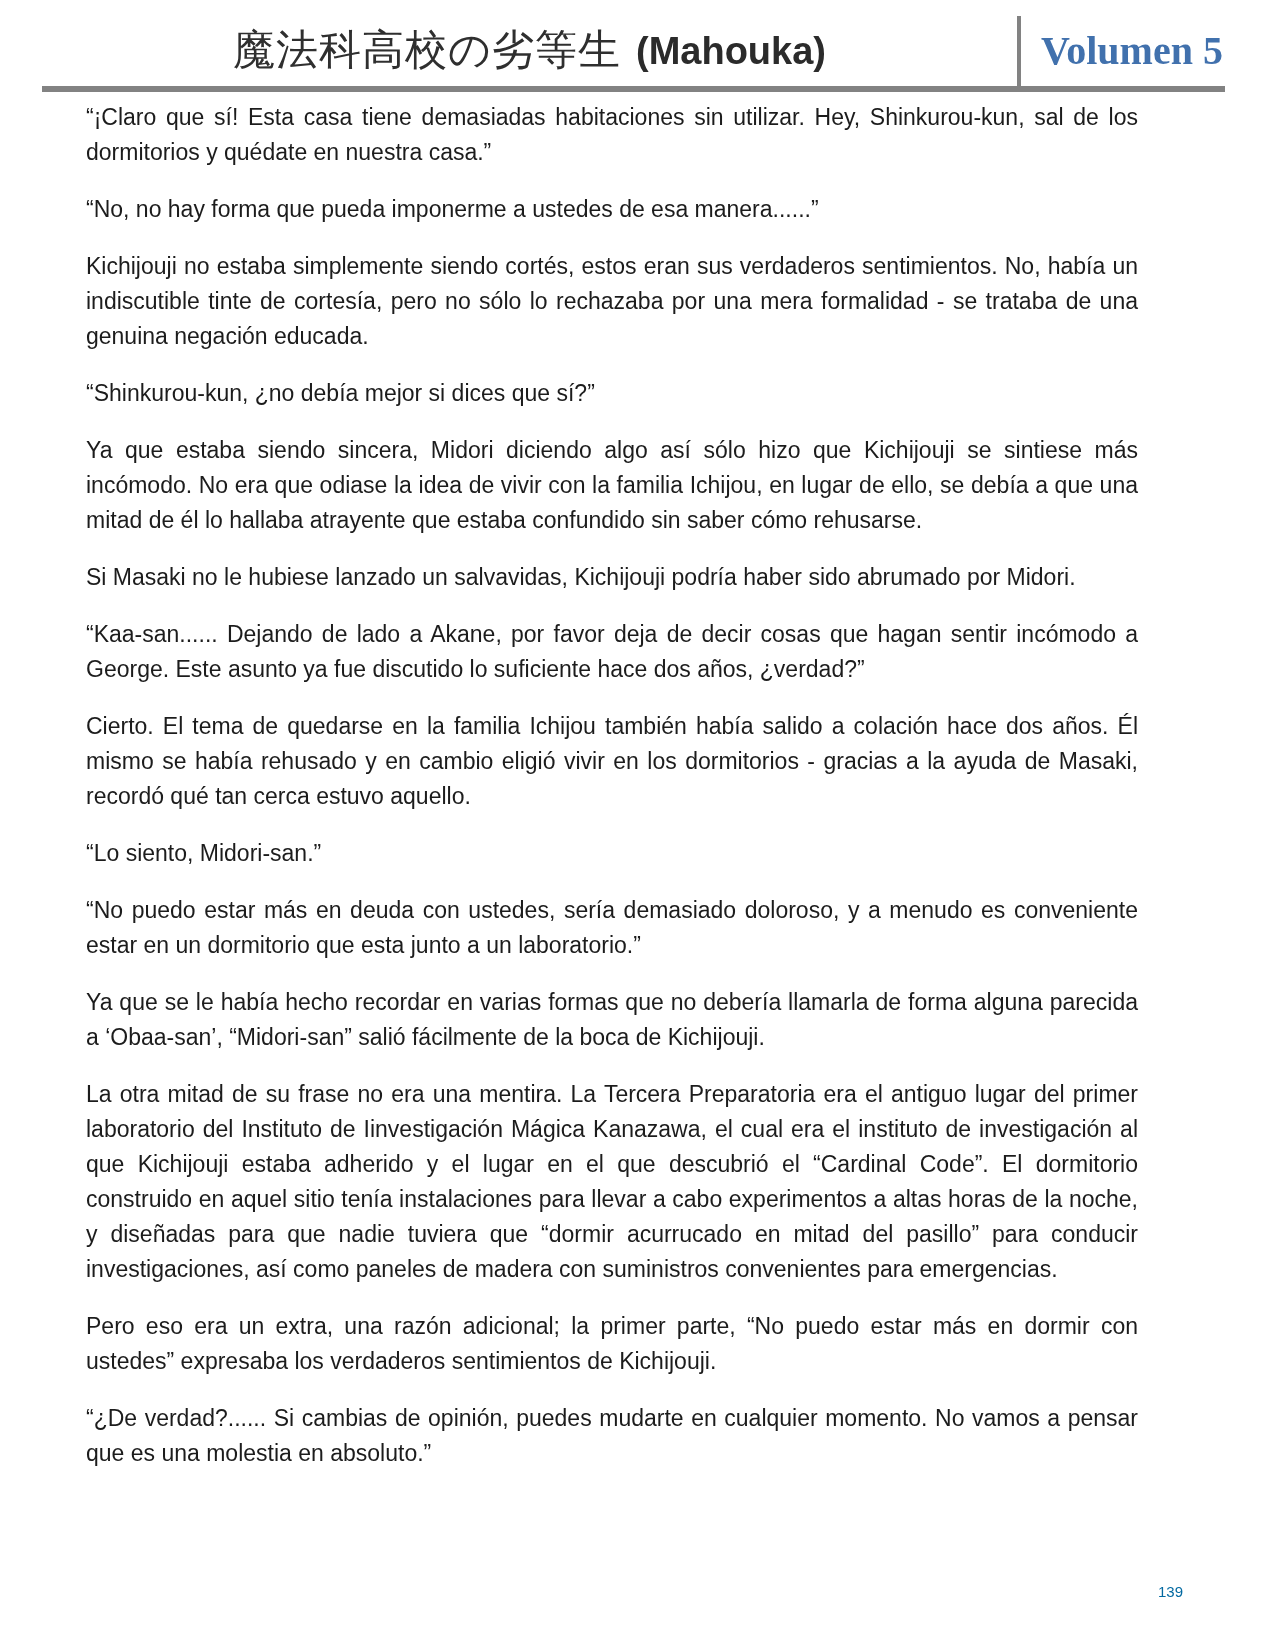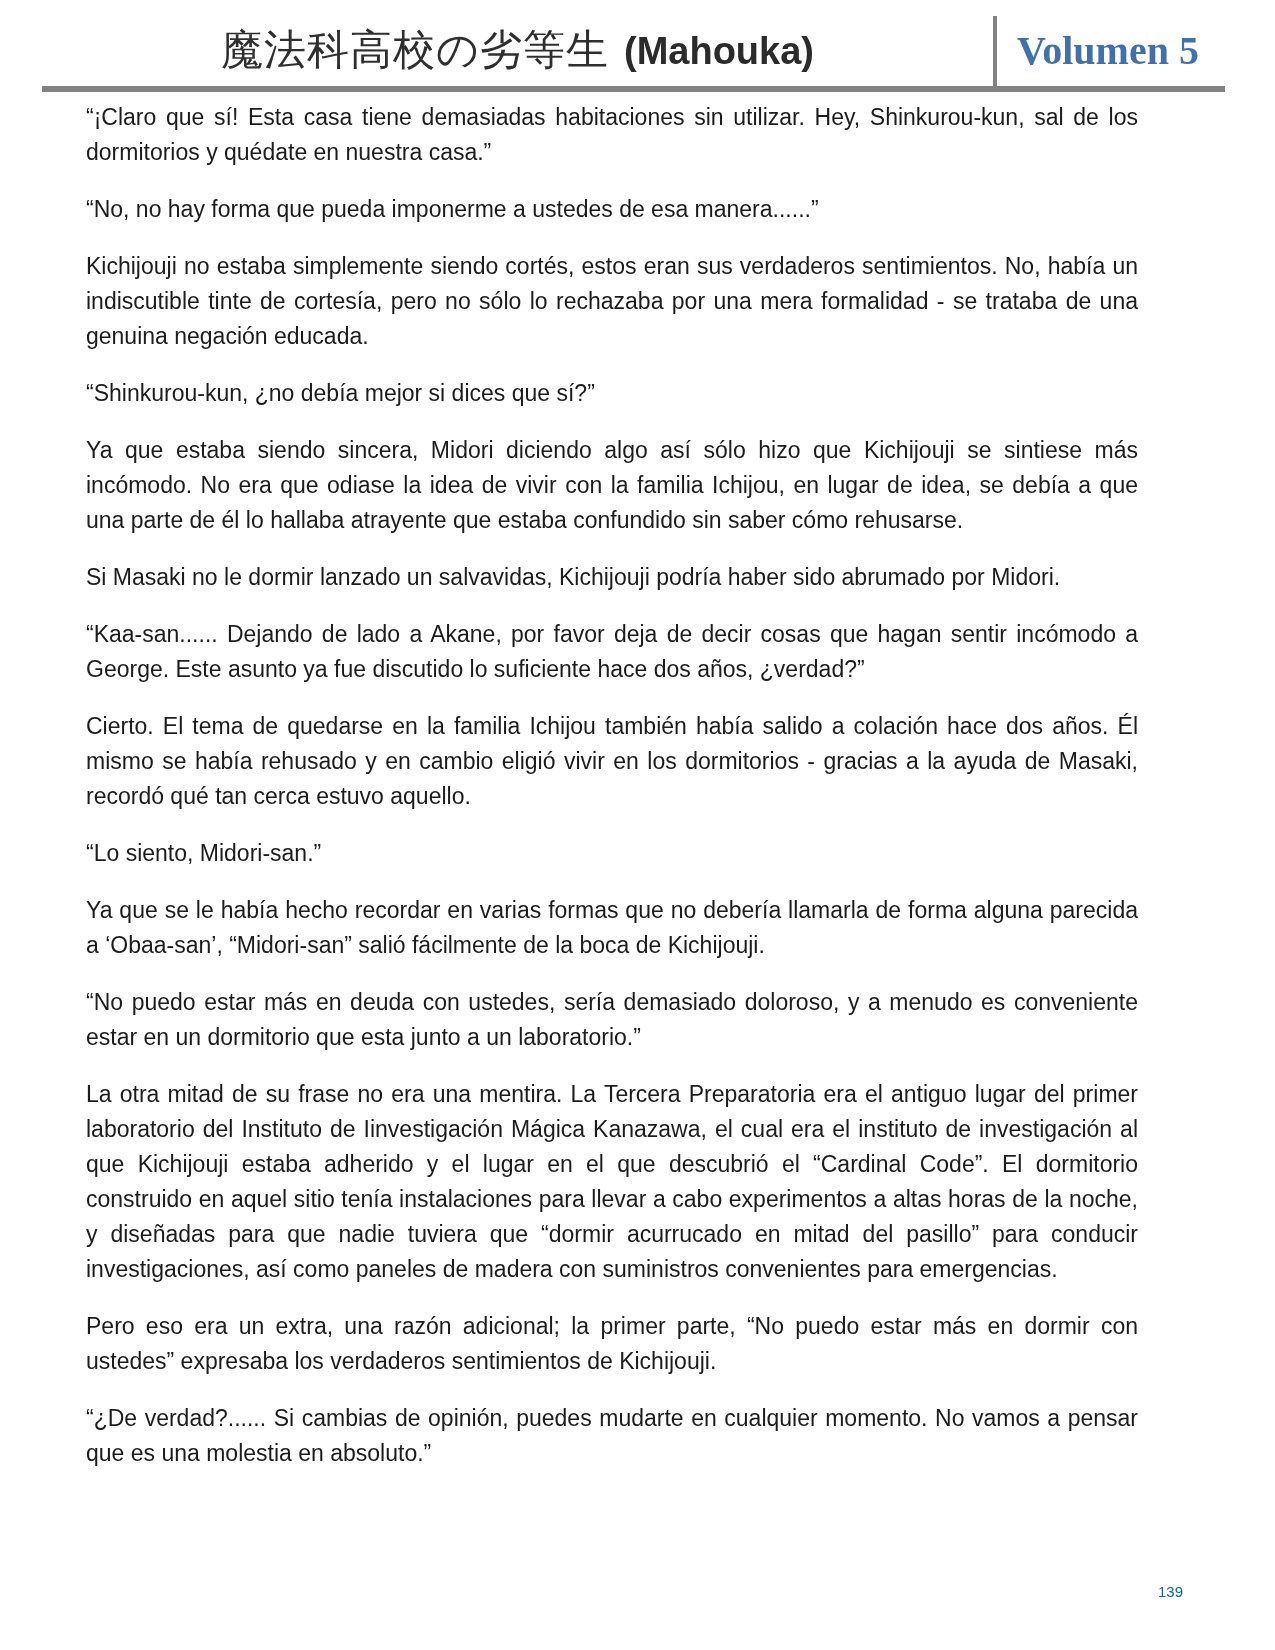--- a/index.html
+++ b/index.html
@@ -18,21 +18,21 @@
     position: absolute;
     top: 0; left: 0;
     width: 1275px;
     height: 92px;
   }
   .header-inner {
     display: flex;
     align-items: flex-end;
     height: 86px;
     padding-left: 42px;
-    padding-right: 50px;
+    padding-right: 26px;
   }
   .header-title-cell {
     flex: 1;
     text-align: center;
     padding-bottom: 8px;
     white-space: nowrap;
   }
   .title-jp {
     font-family: "DejaVu Serif", "Liberation Serif", serif;
     font-size: 42px;
@@ -114,27 +114,27 @@
       </div>
     </div>
     <div class="header-rule" style="background: rgb(130, 130, 130);"></div>
   </div>
 
   <div class="content">
     <p>“¡Claro que sí! Esta casa tiene demasiadas habitaciones sin utilizar. Hey, Shinkurou-kun, sal de los dormitorios y quédate en nuestra casa.”</p>
     <p>“No, no hay forma que pueda imponerme a ustedes de esa manera......”</p>
     <p>Kichijouji no estaba simplemente siendo cortés, estos eran sus verdaderos sentimientos. No, había un indiscutible tinte de cortesía, pero no sólo lo rechazaba por una mera formalidad - se trataba de una genuina negación educada.</p>
     <p>“Shinkurou-kun, ¿no debía mejor si dices que sí?”</p>
-    <p>Ya que estaba siendo sincera, Midori diciendo algo así sólo hizo que Kichijouji se sintiese más incómodo. No era que odiase la idea de vivir con la familia Ichijou, en lugar de idea, se debía a que una parte de él lo hallaba atrayente que estaba confundido sin saber cómo rehusarse.</p>
-    <p>Si Masaki no le dormir lanzado un salvavidas, Kichijouji podría haber sido abrumado por Midori.</p>
+    <p>Ya que estaba siendo sincera, Midori diciendo algo así sólo hizo que Kichijouji se sintiese más incómodo. No era que odiase la idea de vivir con la familia Ichijou, en lugar de ello, se debía a que una mitad de él lo hallaba atrayente que estaba confundido sin saber cómo rehusarse.</p>
+    <p>Si Masaki no le hubiese lanzado un salvavidas, Kichijouji podría haber sido abrumado por Midori.</p>
     <p>“Kaa-san...... Dejando de lado a Akane, por favor deja de decir cosas que hagan sentir incómodo a George. Este asunto ya fue discutido lo suficiente hace dos años, ¿verdad?”</p>
     <p>Cierto. El tema de quedarse en la familia Ichijou también había salido a colación hace dos años. Él mismo se había rehusado y en cambio eligió vivir en los dormitorios - gracias a la ayuda de Masaki, recordó qué tan cerca estuvo aquello.</p>
     <p>“Lo siento, Midori-san.”</p>
+    <p>“No puedo estar más en deuda con ustedes, sería demasiado doloroso, y a menudo es conveniente estar en un dormitorio que esta junto a un laboratorio.”</p>
     <p>Ya que se le había hecho recordar en varias formas que no debería llamarla de forma alguna parecida a ‘Obaa-san’, “Midori-san” salió fácilmente de la boca de Kichijouji.</p>
-    <p>“No puedo estar más en deuda con ustedes, sería demasiado doloroso, y a menudo es conveniente estar en un dormitorio que esta junto a un laboratorio.”</p>
     <p>La otra mitad de su frase no era una mentira. La Tercera Preparatoria era el antiguo lugar del primer laboratorio del Instituto de Iinvestigación Mágica Kanazawa, el cual era el instituto de investigación al que Kichijouji estaba adherido y el lugar en el que descubrió el “Cardinal Code”. El dormitorio construido en aquel sitio tenía instalaciones para llevar a cabo experimentos a altas horas de la noche, y diseñadas para que nadie tuviera que “dormir acurrucado en mitad del pasillo” para conducir investigaciones, así como paneles de madera con suministros convenientes para emergencias.</p>
     <p>Pero eso era un extra, una razón adicional; la primer parte, “No puedo estar más en dormir con ustedes” expresaba los verdaderos sentimientos de Kichijouji.</p>
     <p>“¿De verdad?...... Si cambias de opinión, puedes mudarte en cualquier momento. No vamos a pensar que es una molestia en absoluto.”</p>
   </div>
 
   <div class="page-number">139</div>
 
 </div>
 
 </body></html>

